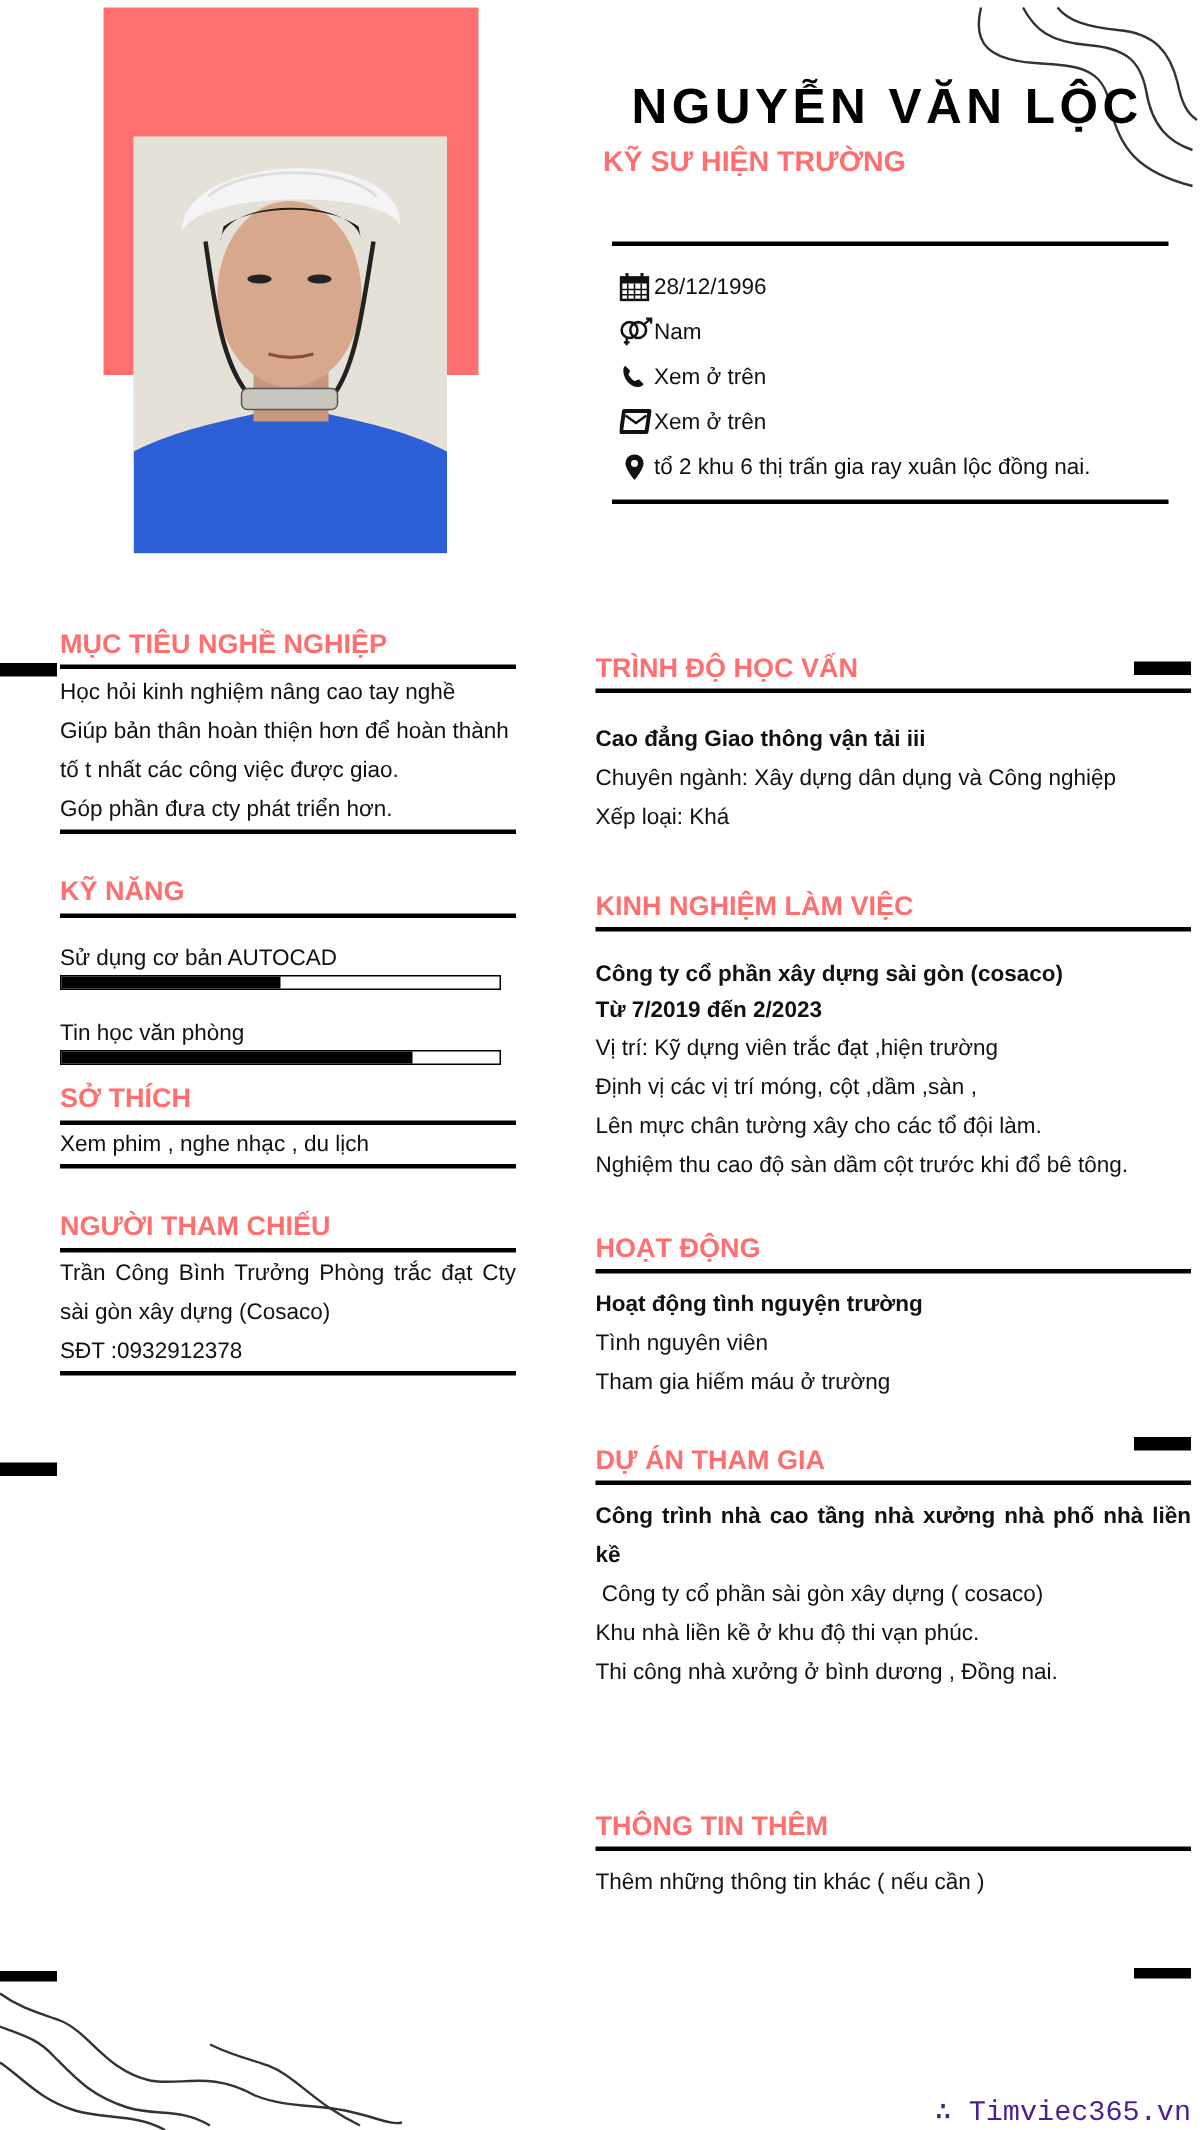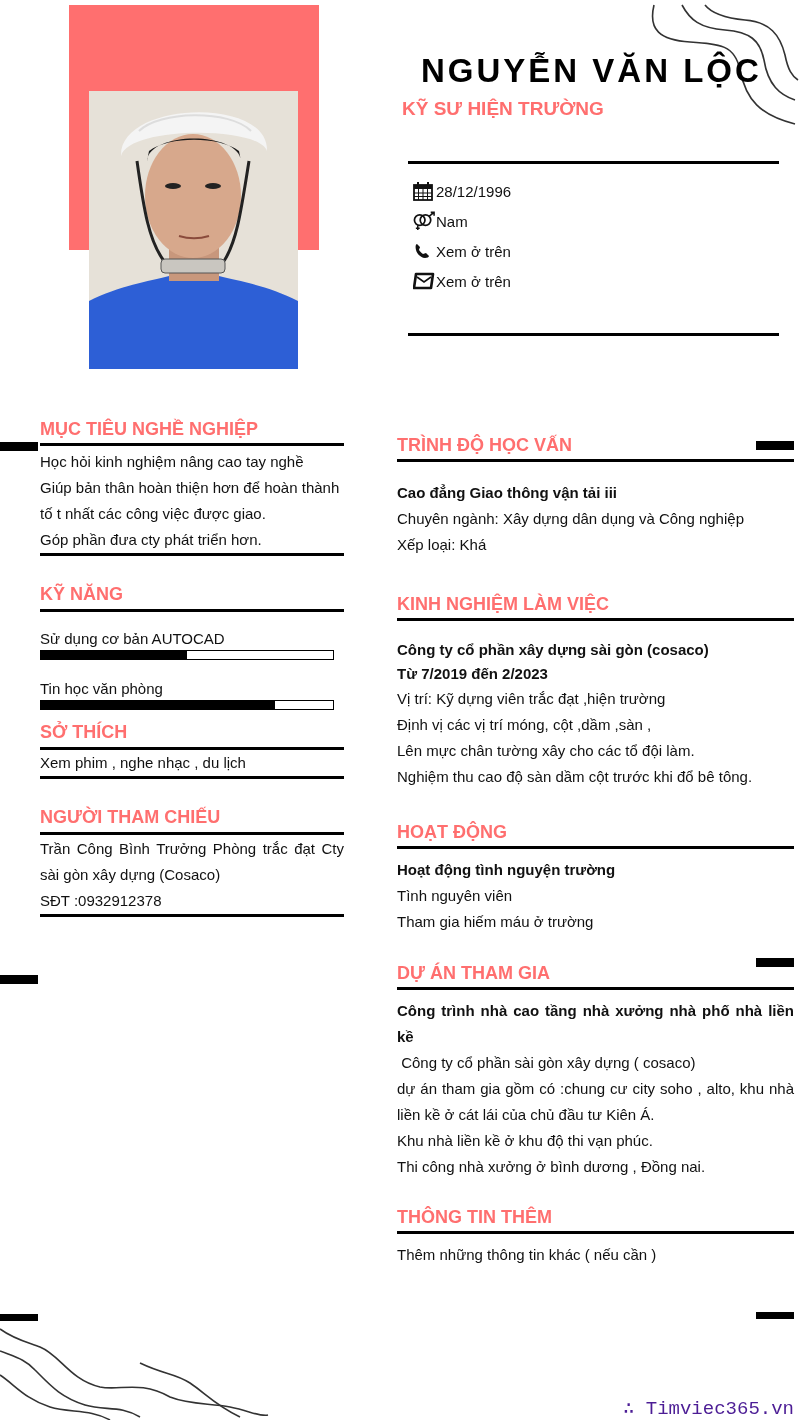--- a/index.html
+++ b/index.html
@@ -117,20 +117,29 @@
     <span>Xem ở trên</span>
   </div>
   <div class="contact-item">
     <span class="ico">
       <svg width="22" height="18" viewBox="0 0 22 18">
           <path d="M3,2 L20,2 L18,16 L1,16 Z" fill="none" stroke="#111" stroke-width="2.6" stroke-linejoin="round"></path>
           <path d="M4,5 L11,10 L18,5" fill="none" stroke="#111" stroke-width="1.6"></path>
         </svg>
     </span>
     <span>Xem ở trên</span>
+  </div>
+  <div class="contact-item">
+    <span class="ico">
+      <svg width="20" height="19" viewBox="0 0 20 19">
+          <path d="M10,1 C6,1 4,4 4,7 C4,11 10,18 10,18 C10,18 16,11 16,7 C16,4 14,1 10,1 Z" fill="#111"></path>
+          <circle cx="10" cy="7" r="2.3" fill="#fff"></circle>
+        </svg>
+    </span>
+    <span>tổ 2 khu 6 thị trấn gia ray xuân lộc đồng nai.</span>
   </div>
 </div>
 <div class="abs contact-rule" style="top:333px"></div>
 
 <div class="abs deco-bar" style="left:0;top:442px"></div>
 <div class="abs deco-bar" style="left:756px;top:441px"></div>
 <div class="abs deco-bar" style="left:0;top:975px"></div>
 <div class="abs deco-bar" style="left:756px;top:958px"></div>
 <div class="abs deco-bar" style="left:0;top:1314px;height:7px"></div>
 <div class="abs deco-bar" style="left:756px;top:1312px;height:7px"></div>
@@ -211,21 +220,20 @@
     <div class="body-line">Tham gia hiếm máu ở trường</div>
   </div>
 </div>
 
 <div class="abs section-right" style="top:962px">
   <div class="sec-title">DỰ ÁN THAM GIA</div>
   <div class="sec-rule" style="margin-top:3px"></div>
   <div style="padding-top:8px">
     <div class="body-line bold-line justify">Công trình nhà cao tầng nhà xưởng nhà phố nhà liền kề</div>
     <div class="body-line" style="white-space:pre"> Công ty cổ phần sài gòn xây dựng ( cosaco)</div>
-    <div class="body-line justify">dự án tham gia gồm có :chung cư city soho , alto, khu nhà liền kề ở cát lái của chủ đầu tư Kiên Á.</div>
     <div class="body-line">Khu nhà liền kề ở khu độ thi vạn phúc.</div>
     <div class="body-line">Thi công nhà xưởng ở bình dương , Đồng nai.</div>
   </div>
 </div>
 
 <div class="abs section-right" style="top:1206px">
   <div class="sec-title">THÔNG TIN THÊM</div>
   <div class="sec-rule" style="margin-top:3px"></div>
   <div class="body-line" style="padding-top:8px">Thêm những thông tin khác ( nếu cần )</div>
 </div>

